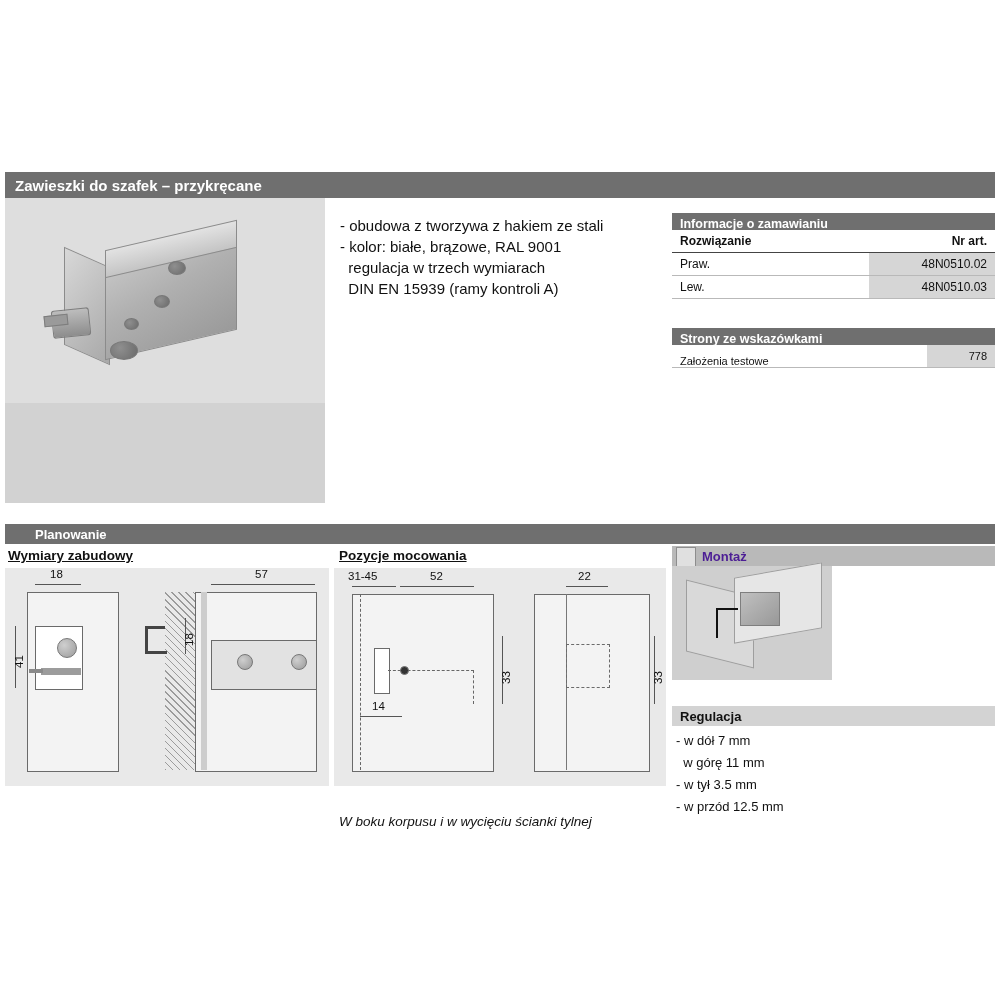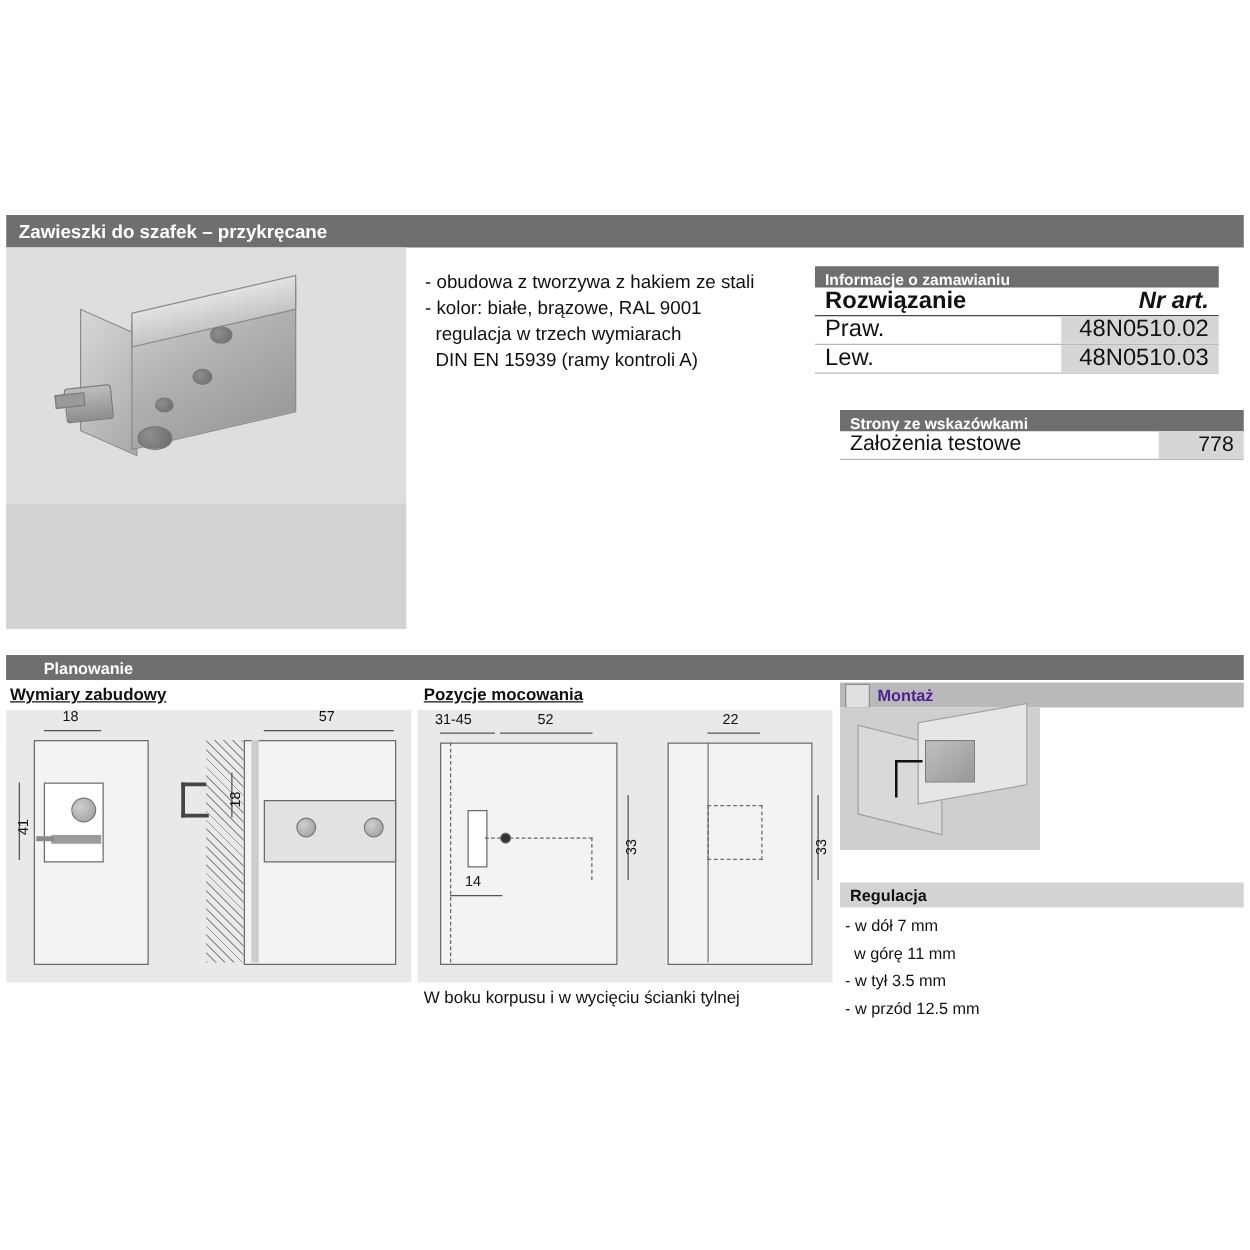--- a/index.html
+++ b/index.html
@@ -61,34 +61,34 @@
   .wall-panel2{position:absolute;left:28px;top:6px;width:82px;height:60px;
      background:#e4e4e4;border:1px solid #9e9e9e;transform:skewY(-10deg);}
   .wall-hinge{position:absolute;left:32px;top:30px;width:32px;height:34px;
      background:linear-gradient(140deg,#c0c0c0,#989898);border:1px solid #7e7e7e;}
 
   
   .bullets{position:absolute;left:340px;top:215px;width:320px;line-height:21px;font-size:15px;}
   .bullets div{white-space:pre;}
 
   
-  .order-box{position:absolute;left:652px;top:213px;width:323px;}
+  .order-box{position:absolute;left:672px;top:213px;width:323px;}
   .tbl-head{
     background:#6f6f6f;color:#fff;font-weight:bold;font-size:12.5px;
     padding:3px 8px;height:17px;line-height:17px;box-sizing:border-box;
   }
-  .tbl-row{display:flex;border-bottom:1px solid #b9b9b9;font-size:19px;height:22px;align-items:center;}
+  .tbl-row{display:flex;border-bottom:1px solid #b9b9b9;font-size:12px;height:22px;align-items:center;}
   .tbl-row.hdr{font-weight:bold;border-bottom:1px solid #444;}
   .tbl-c1{flex:1;padding-left:8px;}
   .tbl-c2{width:118px;text-align:right;padding-right:8px;}
   .tbl-c2.shade{background:#d6d6d6;height:22px;line-height:22px;}
-  .tbl-c2.hdrcell{background:transparent;font-style:italic;}
+  .tbl-c2.hdrcell{background:transparent;}
 
   .hints-box{position:absolute;left:672px;top:328px;width:323px;}
-  .hints-row{display:flex;font-size:17px;height:22px;align-items:flex-start;border-bottom:1px solid #b9b9b9;}
+  .hints-row{display:flex;font-size:11px;height:22px;align-items:flex-end;border-bottom:1px solid #b9b9b9;}
   .hints-c1{flex:1;padding-left:8px;}
   .hints-c2{width:60px;text-align:right;padding-right:8px;background:#d6d6d6;height:22px;line-height:22px;}
 
   
   .plan-bar{
     position:absolute;left:5px;top:524px;width:990px;height:20px;
     background:#6f6f6f;color:#fff;font-weight:bold;font-size:13px;
     display:flex;align-items:center;padding-left:30px;box-sizing:border-box;
   }
   .plan-bar-icon{
@@ -249,21 +249,21 @@
 
     <div class="box-outline" style="left:200px;top:26px;width:114px;height:176px;background:#f3f3f3;"></div>
     <div class="ln" style="left:232px;top:26px;width:1px;height:176px;background:#777;"></div>
     <div class="box-outline" style="left:232px;top:76px;width:42px;height:42px;border-style:dashed;background:transparent;"></div>
     <div class="ln" style="left:320px;top:68px;width:1px;height:68px;"></div>
     <div class="dimtxt rot" style="left:318px;top:116px;">33</div>
     <div class="ln" style="left:232px;top:18px;width:42px;height:1px;"></div>
     <div class="dimtxt" style="left:244px;top:2px;">22</div>
   </div>
 
-  <div class="caption" style="left:339px;top:790px;">W boku korpusu i w wycięciu ścianki tylnej</div>
+  <div class="caption" style="left:339px;top:814px;font-style:italic;">W boku korpusu i w wycięciu ścianki tylnej</div>
 
   <div class="montaz-bar">
     <span>Montaż</span>
   </div>
   <div class="montaz-icon"></div>
   <div class="montaz-img">
     <div class="wall-panel" style="left:14px;top:22px;width:66px;height:70px;background:#d9d9d9;"></div>
     <div class="wall-panel2" style="left:62px;top:4px;width:86px;height:64px;background:#e6e6e6;"></div>
     <div class="wall-hinge" style="left:68px;top:26px;width:38px;height:32px;"></div>
     <div class="ln" style="left:44px;top:42px;width:22px;height:2px;background:#111;"></div>

